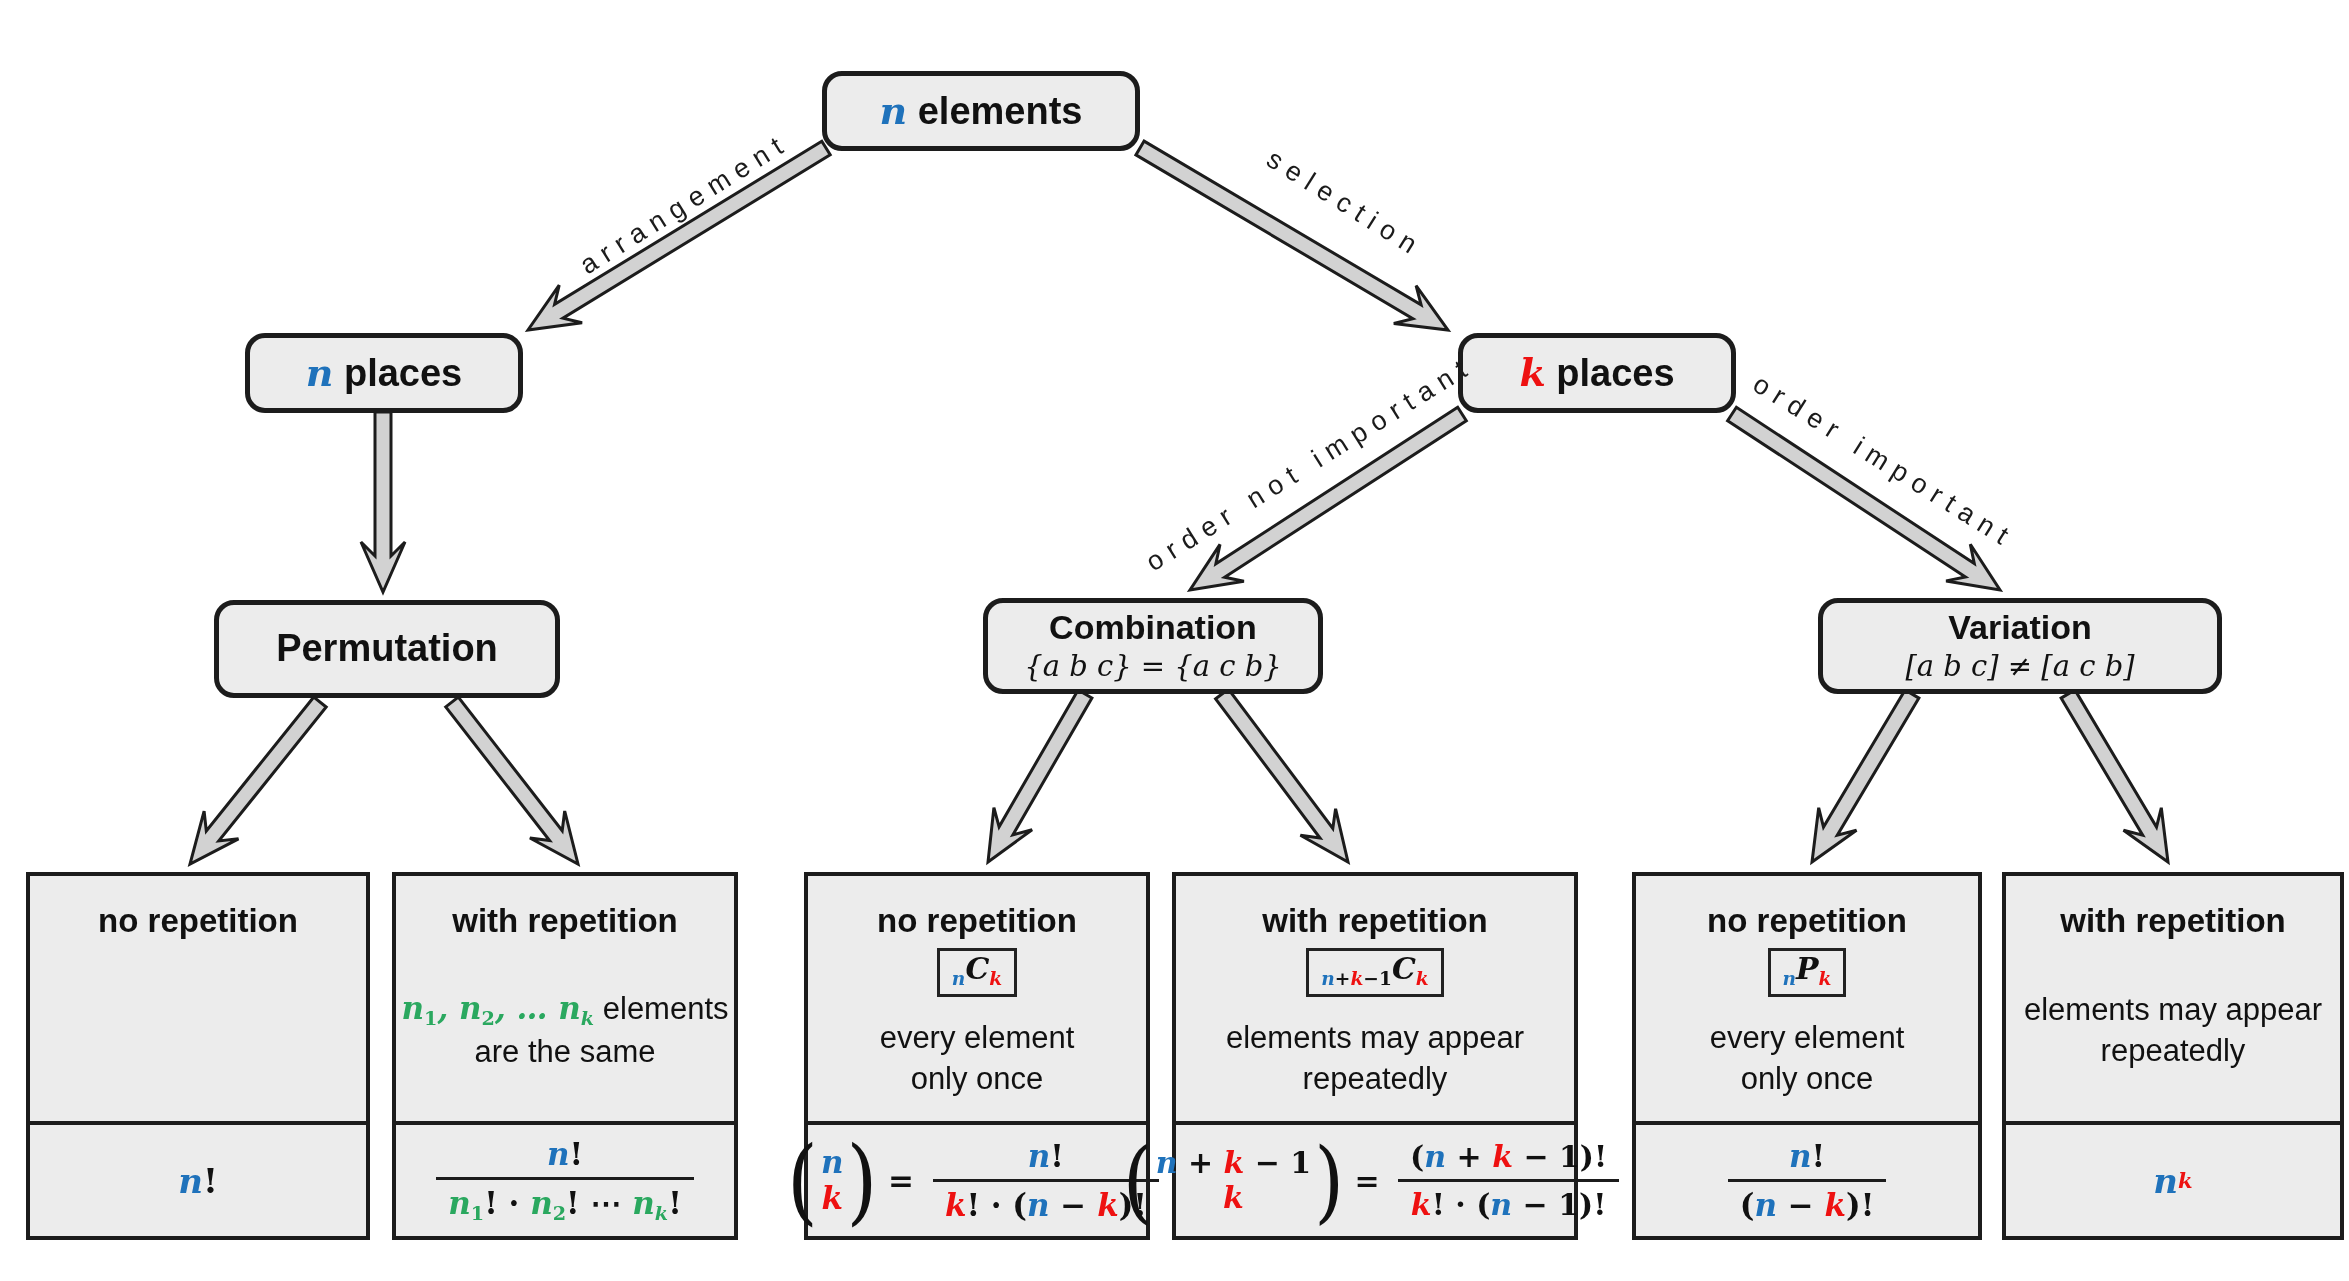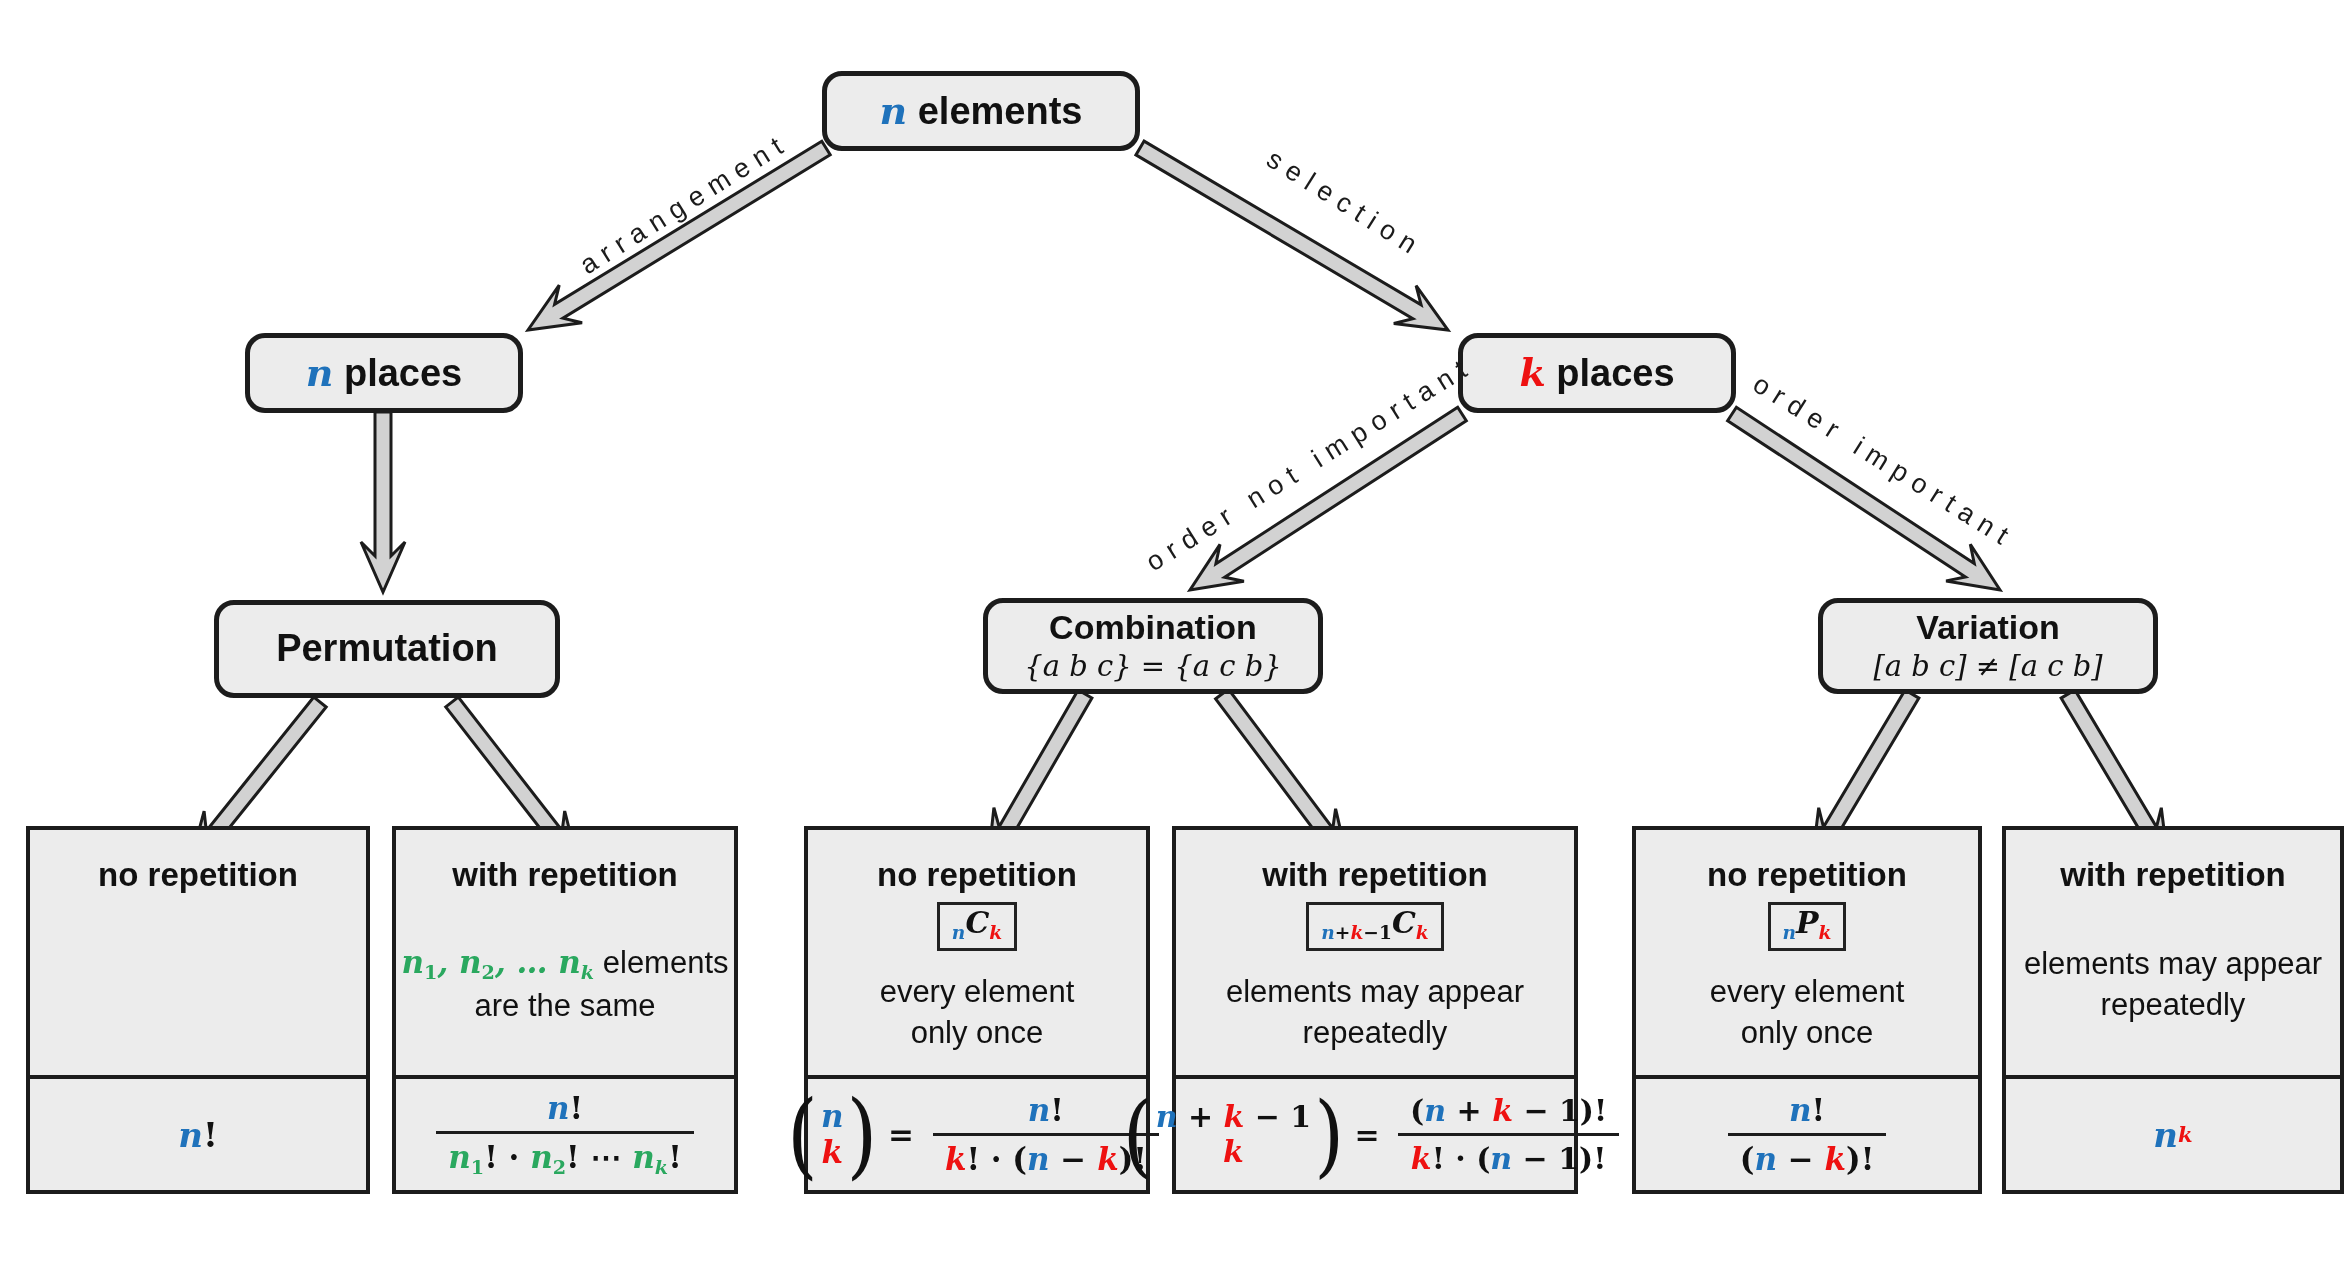--- a/index.html
+++ b/index.html
@@ -11,21 +11,21 @@
   
   .rnode{position:absolute;z-index:2;background:#ececec;border:5px solid #1c1c1c;
          border-radius:20px;box-sizing:border-box;display:flex;flex-direction:column;
          justify-content:center;align-items:center;}
   .node-title{font-weight:700;font-size:38px;line-height:1.1;display:flex;
               align-items:baseline;white-space:pre;}
   .node-sub{font-size:29px;font-weight:400;margin-top:2px;
             font-family:"DejaVu Serif",serif;}
 
   
-  .leaf{position:absolute;z-index:2;top:826px;height:368px;background:#ececec;
+  .leaf{position:absolute;z-index:2;top:872px;height:368px;background:#ececec;
         border:4px solid #1c1c1c;box-sizing:border-box;display:flex;flex-direction:column;}
   .leaf-top{flex:0 0 245px;display:flex;flex-direction:column;align-items:center;
             padding-top:26px;box-sizing:border-box;}
   .leaf-header{font-weight:700;font-size:33px;}
   .badge{margin-top:8px;border:3px solid #222;padding:1px 12px 5px;line-height:1.15;
          font-family:"DejaVu Serif",serif;font-size:30px;font-weight:700;white-space:pre;}
   .leaf-desc{flex:1;display:flex;flex-direction:column;justify-content:center;
              align-items:center;font-size:31px;line-height:1.32;}
   .desc-line{white-space:pre;}
   .leaf-formula{flex:1;border-top:4px solid #1c1c1c;display:flex;align-items:center;
@@ -93,21 +93,21 @@
 
   <div class="rnode" style="left:983px;top:598px;width:340px;height:96px">
     <div class="node-title" style="font-size:34px"><span class="tok bold">Combination</span></div>
     <div class="node-sub"><span class="tok mi">{a b c} = {a c b}</span></div>
   </div>
 
   <div class="rnode" style="left:214px;top:600px;width:346px;height:98px">
     <div class="node-title"><span class="tok bold">Permutation</span></div>
   </div>
 
-  <div class="rnode" style="left:1818px;top:598px;width:340px;height:96px">
+  <div class="rnode" style="left:1818px;top:598px;width:404px;height:96px">
     <div class="node-title" style="font-size:34px"><span class="tok bold">Variation</span></div>
     <div class="node-sub"><span class="tok mi">[a b c] ≠ [a c b]</span></div>
   </div>
 
   <div class="leaf" style="left:26px;width:344px">
     <div class="leaf-top">
       <div class="leaf-header">no repetition</div>
     </div>
     <div class="leaf-formula"><span class="tok mi" style="color: rgb(31, 114, 187);">n</span><span class="tok">!</span></div>
   </div>

